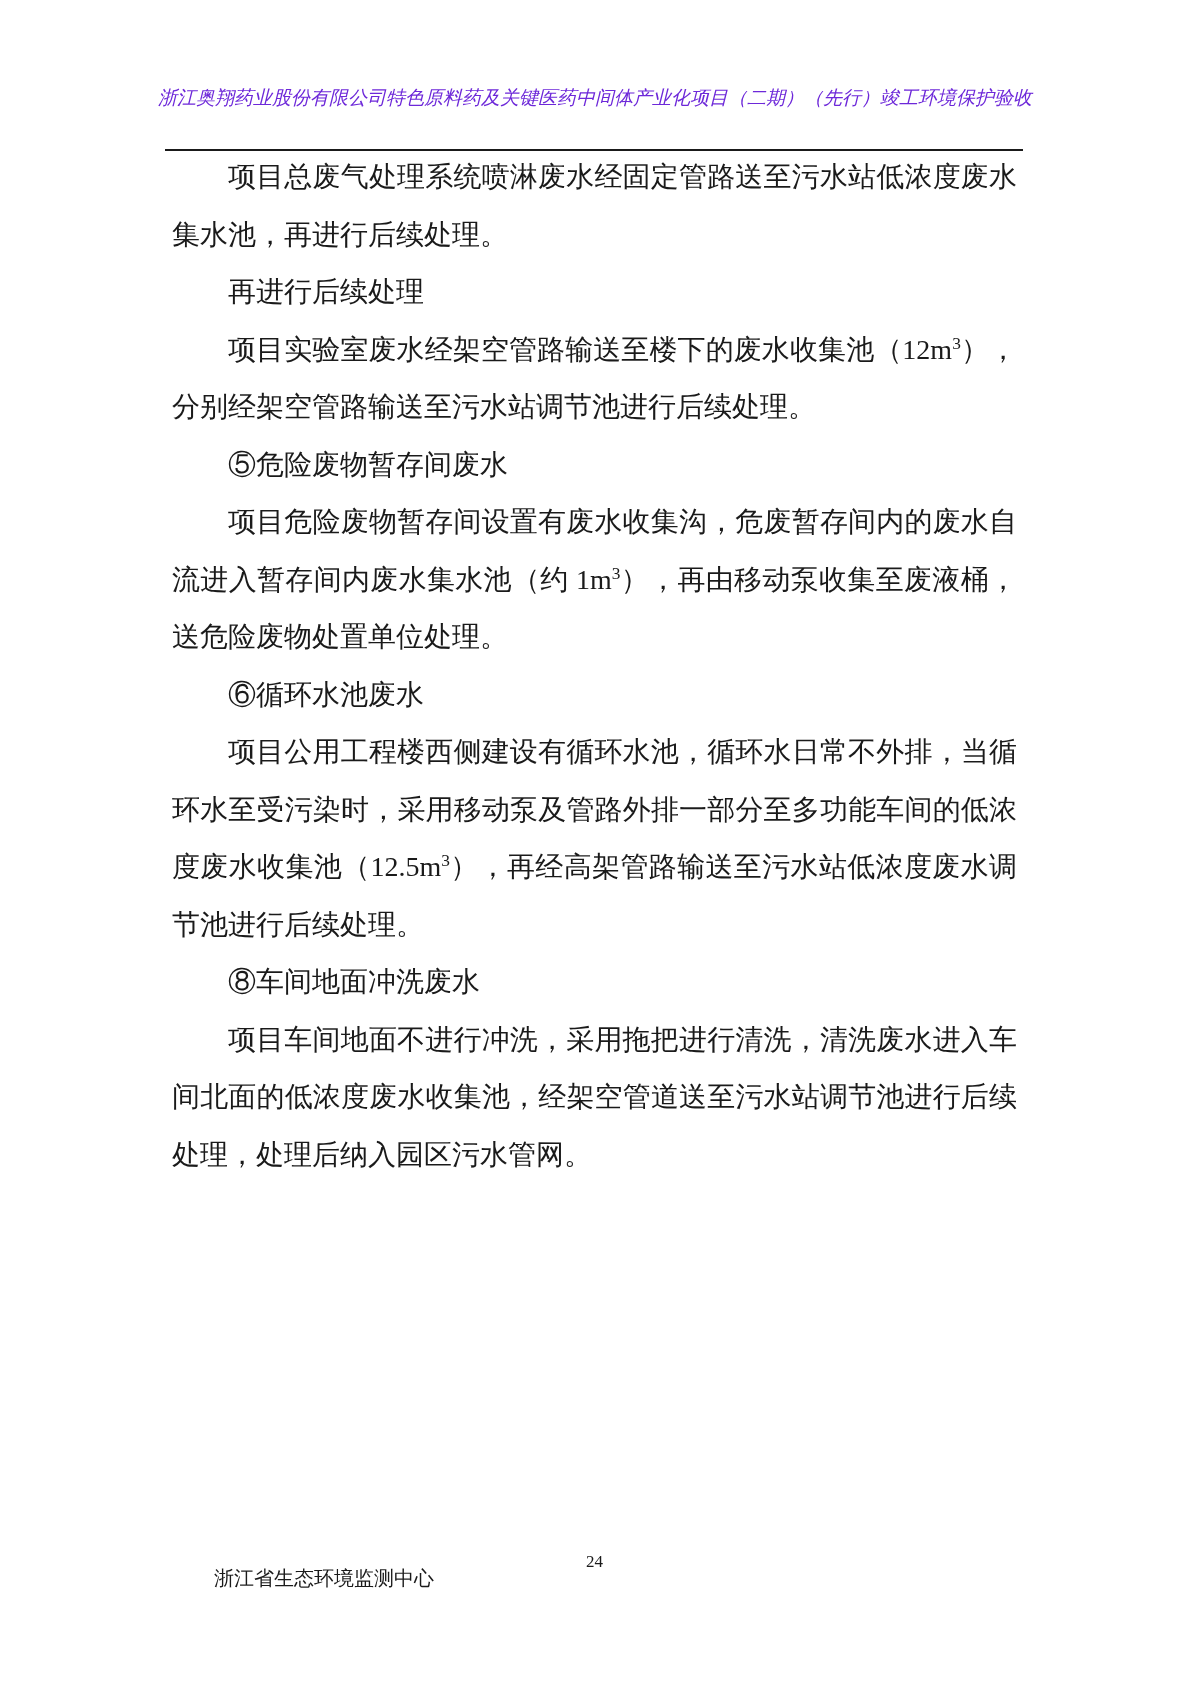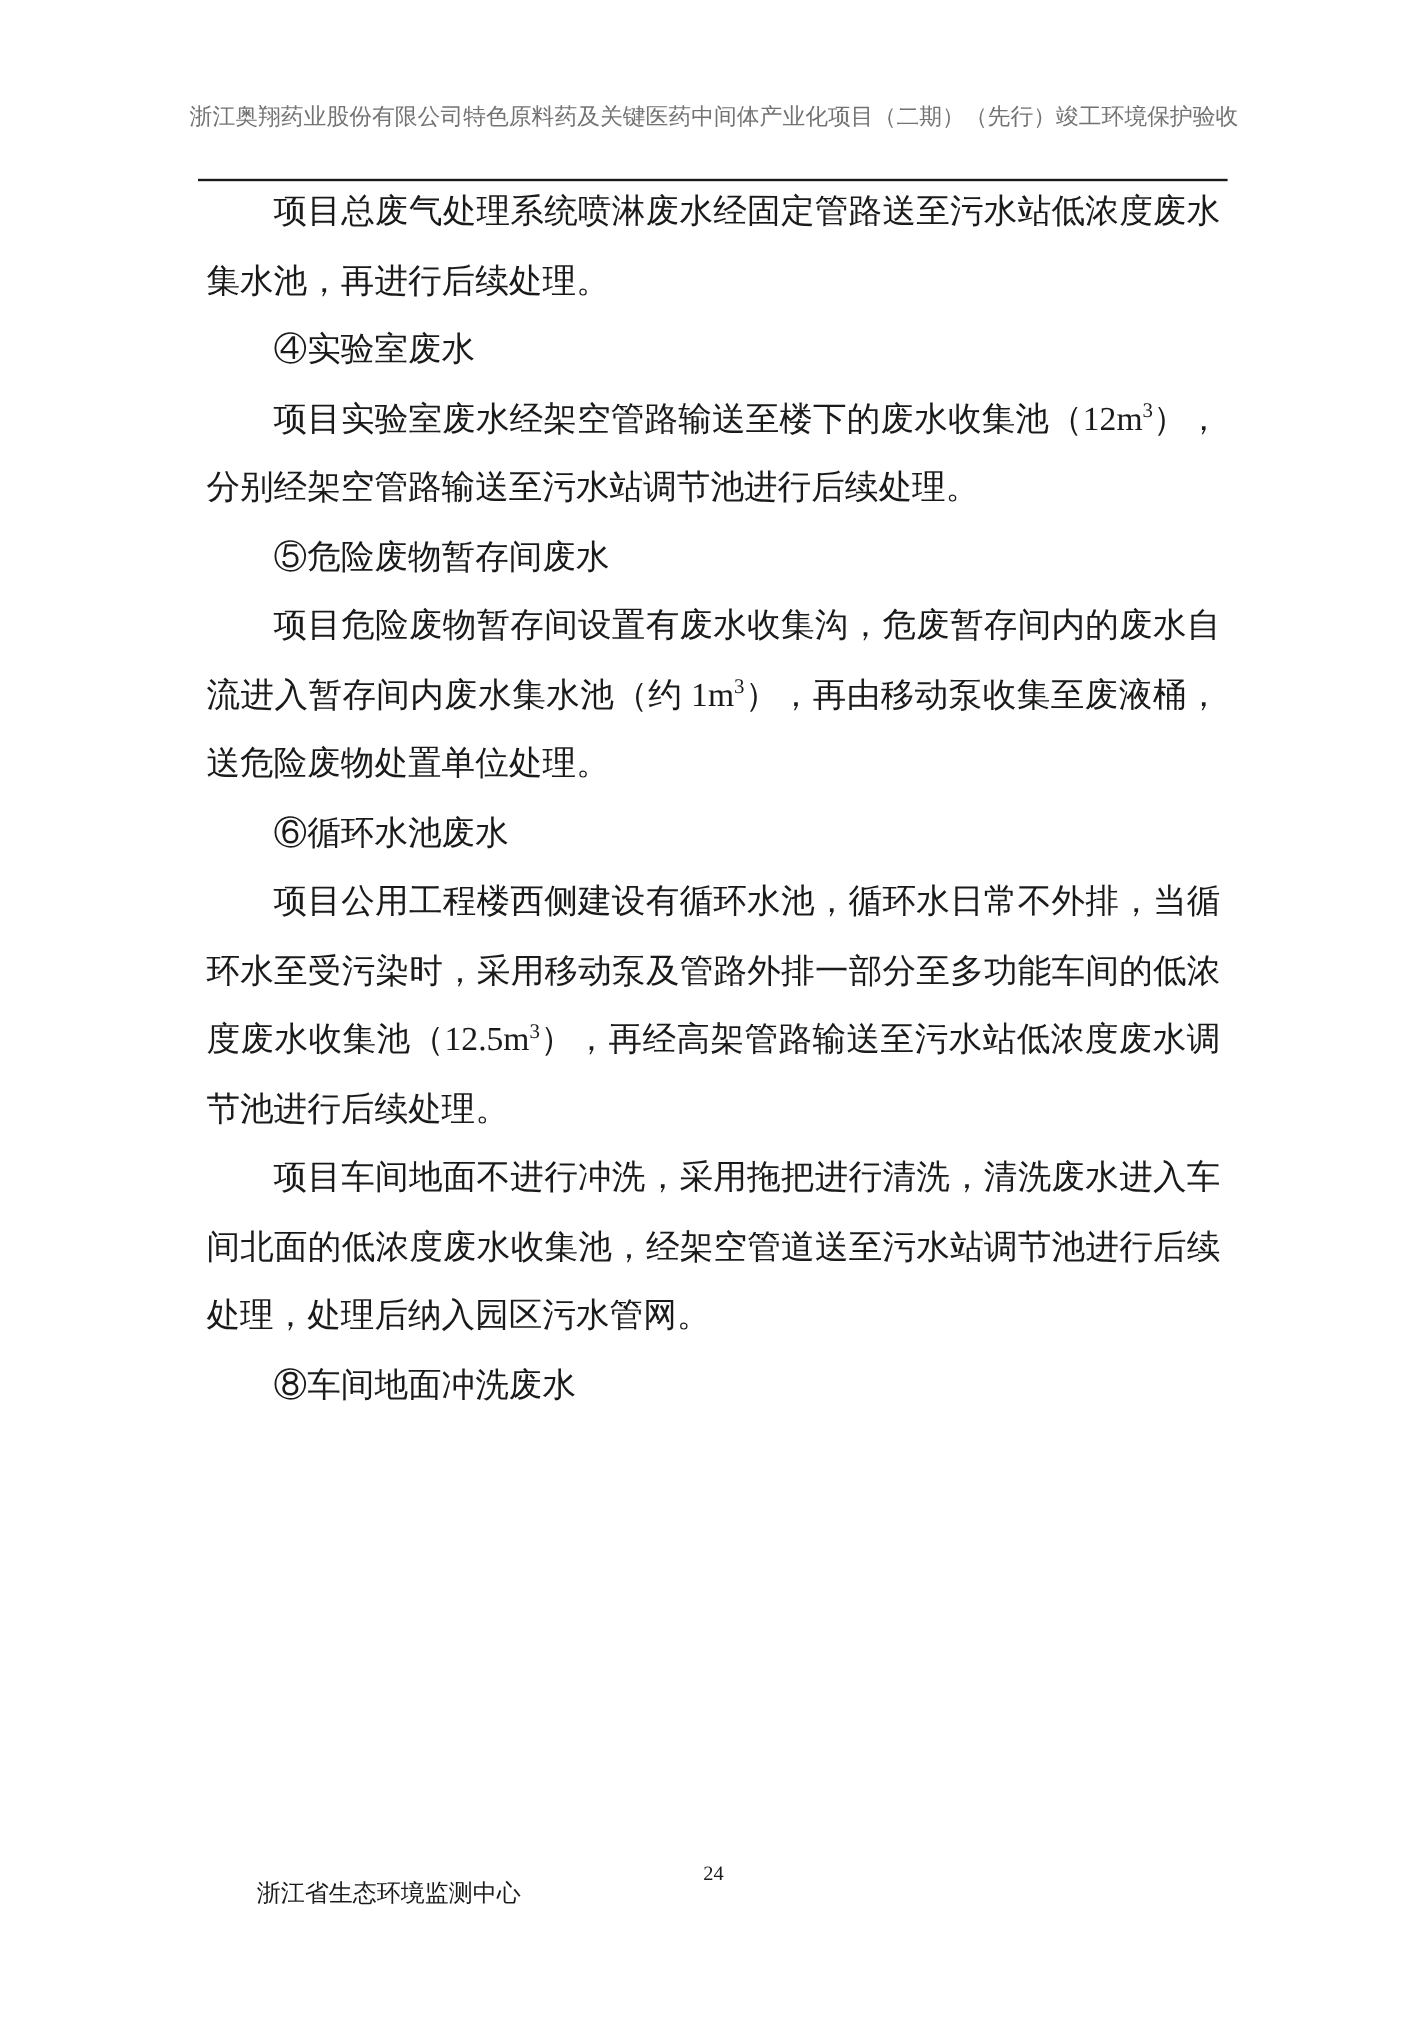--- a/index.html
+++ b/index.html
@@ -13,21 +13,22 @@
     overflow: hidden;
   }
   .page-header {
     position: absolute;
     top: 84px;
     left: 152px;
     width: 886px;
     text-align: center;
     font-size: 19px;
     line-height: 27px;
-    color: #737373;
+    color: #6d28d9;
+    font-style: italic;
   }
   .header-rule {
     position: absolute;
     top: 149px;
     left: 165px;
     width: 858px;
     border: none;
     border-top: 2px solid #1a1a1a;
     height: 0;
   }
@@ -79,36 +80,36 @@
 <header class="page-header">
   <div>浙江奥翔药业股份有限公司特色原料药及关键医药中间体产业化项目（二期）（先行）竣工环境保护验收</div>
 </header>
 
 <hr class="header-rule">
 
 <main class="doc-body">
 
   <p class="para"><span>项目总废气处理系统喷淋废水经固定管路送至污水站低浓度废水集水池，再进行后续处理。</span></p>
 
-  <p class="para heading"><span>④实验室废水</span></p>
+  <p class="para heading"><span>再进行后续处理</span></p>
 
   <p class="para"><span>项目实验室废水经架空管路输送至楼下的废水收集池（12m</span><sup class="sup">3</sup><span>），分别经架空管路输送至污水站调节池进行后续处理。</span></p>
 
   <p class="para heading"><span>⑤危险废物暂存间废水</span></p>
 
   <p class="para"><span>项目危险废物暂存间设置有废水收集沟，危废暂存间内的废水自流进入暂存间内废水集水池（约 1m</span><sup class="sup">3</sup><span>），再由移动泵收集至废液桶，送危险废物处置单位处理。</span></p>
 
   <p class="para heading"><span>⑥循环水池废水</span></p>
 
   <p class="para"><span>项目公用工程楼西侧建设有循环水池，循环水日常不外排，当循环水至受污染时，采用移动泵及管路外排一部分至多功能车间的低浓度废水收集池（12.5m</span><sup class="sup">3</sup><span>），再经高架管路输送至污水站低浓度废水调节池进行后续处理。</span></p>
 
 
 
+  <p class="para heading"><span>⑧车间地面冲洗废水</span></p>
+
   <p class="para"><span>项目车间地面不进行冲洗，采用拖把进行清洗，清洗废水进入车间北面的低浓度废水收集池，经架空管道送至污水站调节池进行后续处理，处理后纳入园区污水管网。</span></p>
-
-  <p class="para heading"><span>⑧车间地面冲洗废水</span></p>
 
 </main>
 
 <footer class="page-footer">
   <span class="footer-org">浙江省生态环境监测中心</span>
   <span class="footer-pagenum">24</span>
 </footer>
 
 </body></html>

